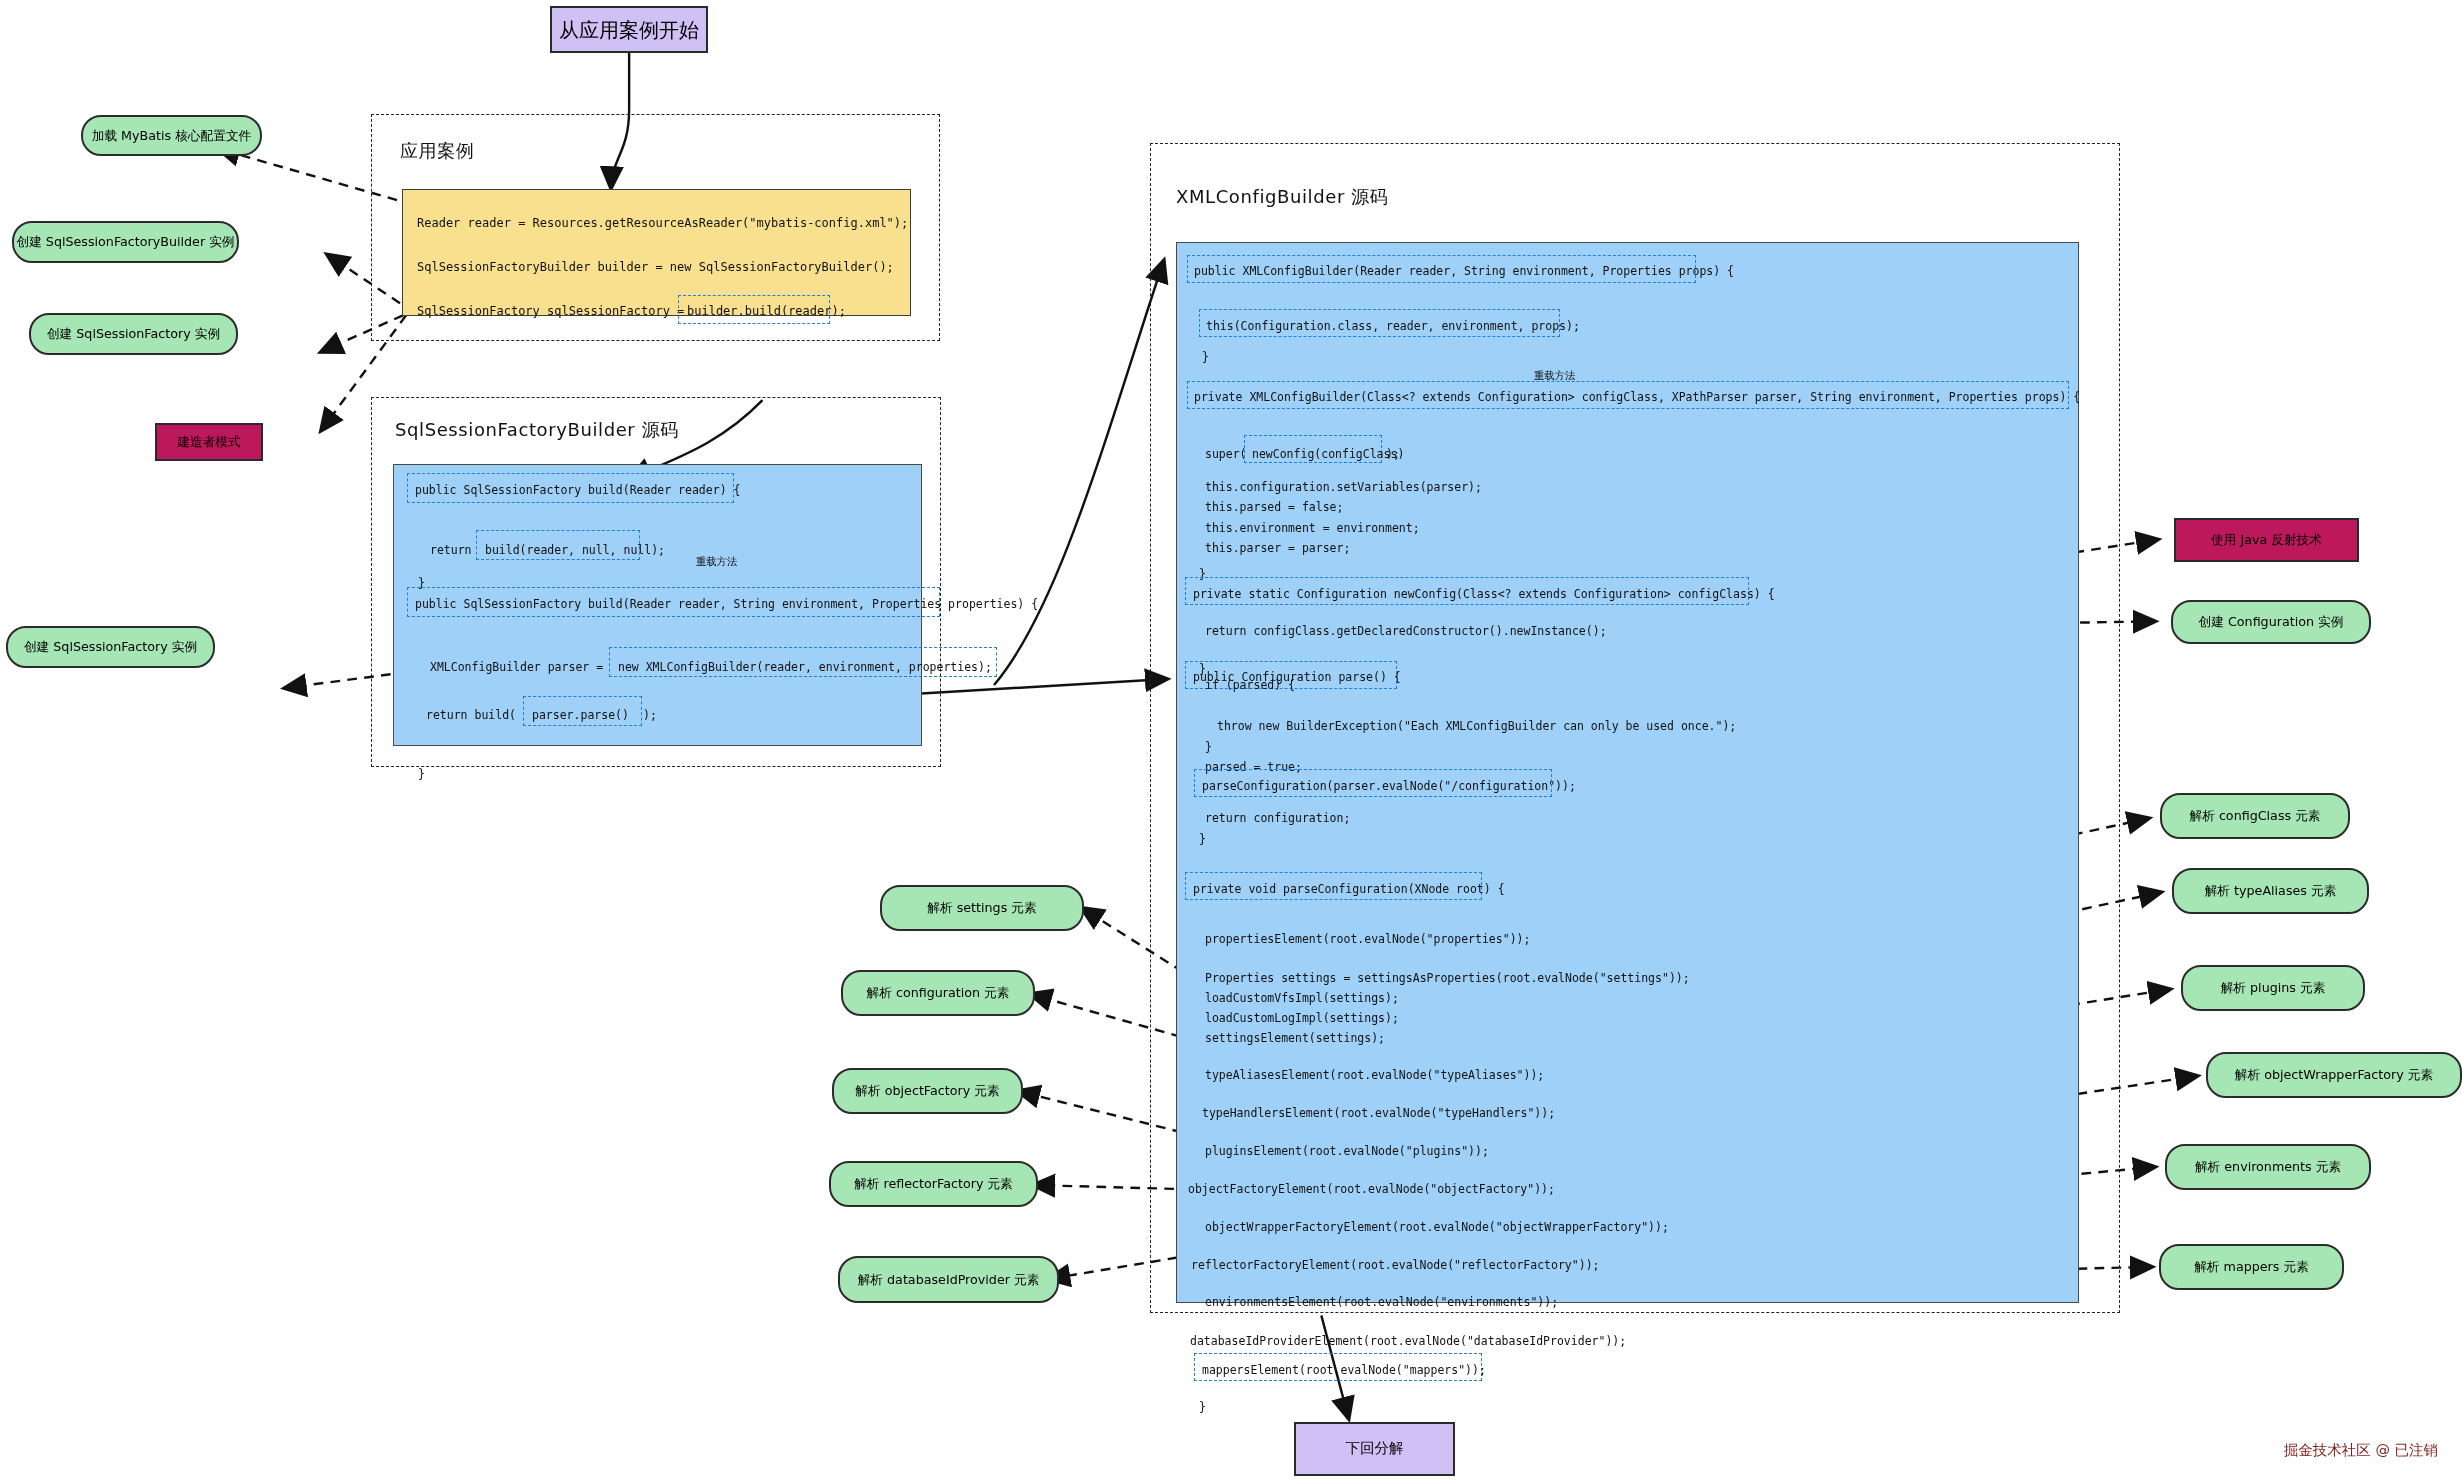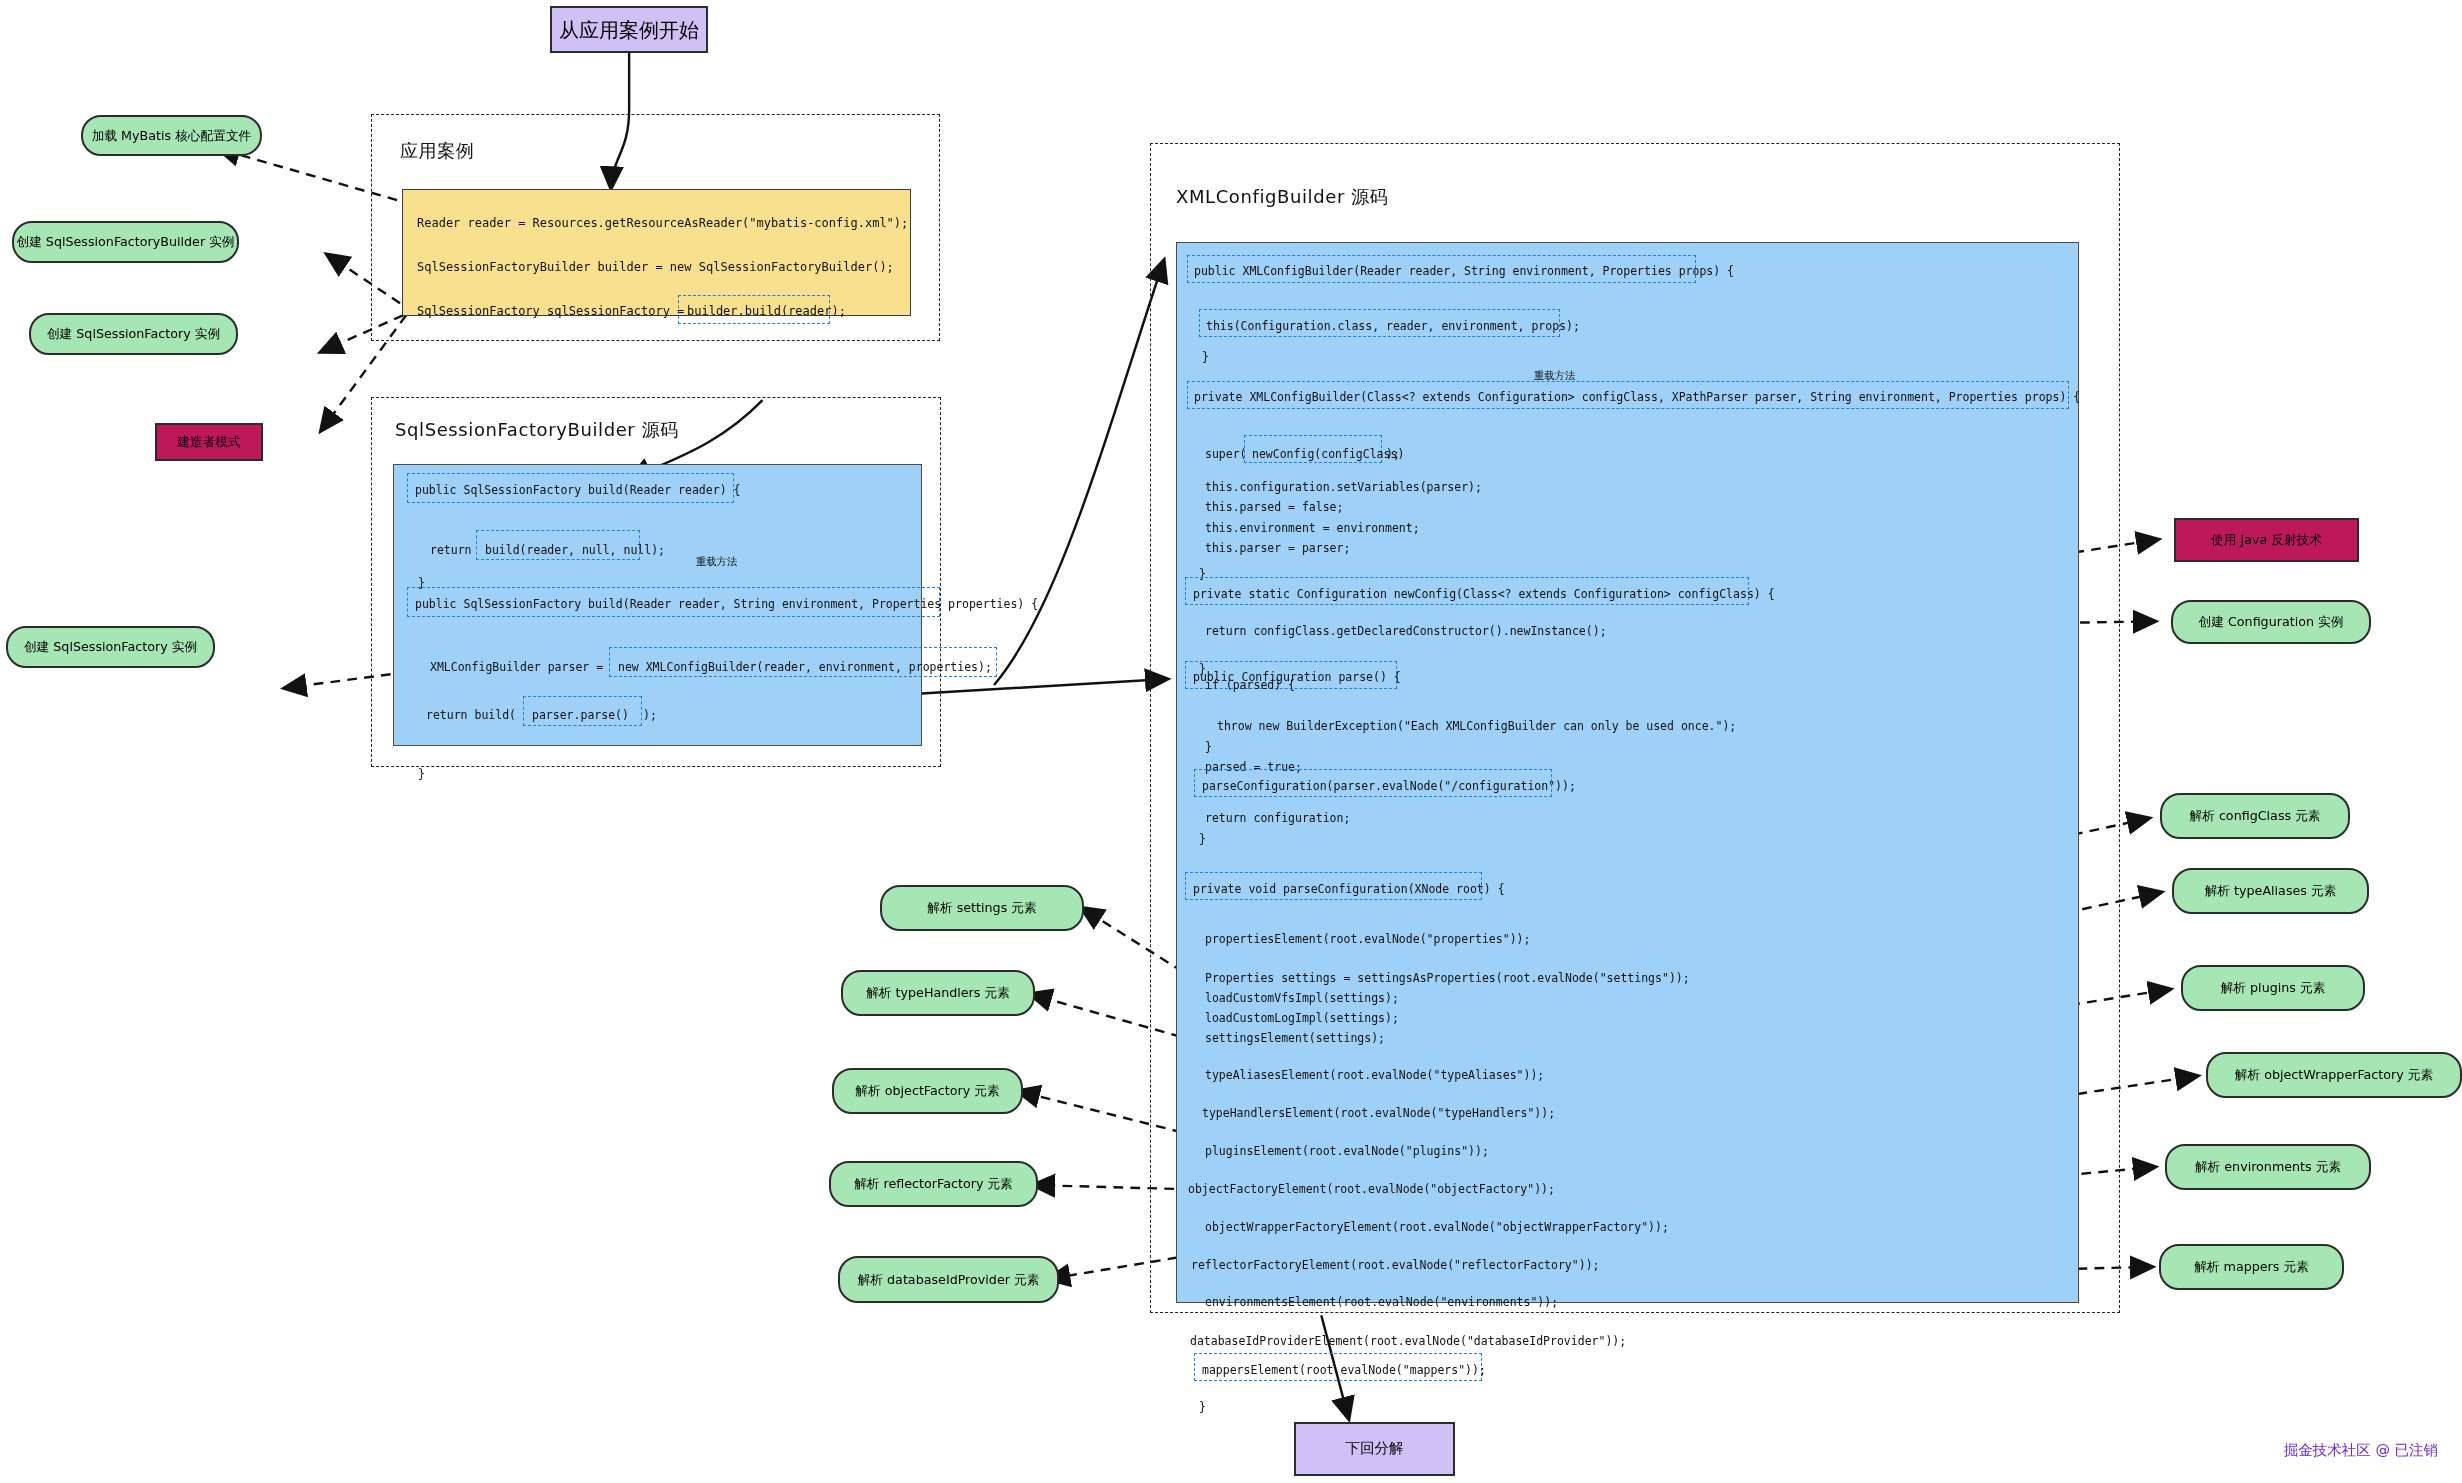--- a/index.html
+++ b/index.html
@@ -23,21 +23,21 @@
         font-size:11.5px;color:#111;letter-spacing:0px;}
   .code.y{font-size:12px;}
 
   .hl{position:absolute;box-sizing:border-box;border:1.8px dashed #1e7fe0;}
 
   .note{position:absolute;font-size:10.3px;color:#111;
         font-family:"DejaVu Sans","Liberation Sans",sans-serif;}
 
   svg.layer{position:absolute;left:0;top:0;width:2462px;height:1484px;pointer-events:none;}
 
-  .wm{position:absolute;right:24px;bottom:24px;color:#6d28d9;font-size:14.5px;
+  .wm{position:absolute;right:24px;bottom:24px;color:#7f1d1d;font-size:14.5px;
       font-family:"DejaVu Sans","Liberation Sans",sans-serif;}
 </style>
 </head>
 <body>
 
 <div id="stage">
 
   <svg class="layer" viewBox="0 0 4062 2448">
     <defs>
       <marker id="ah" markerWidth="12" markerHeight="12" refX="9" refY="5" orient="auto">
@@ -216,21 +216,21 @@
   <div class="code" style="left:1191px;top:1258px;">reflectorFactoryElement(root.evalNode("reflectorFactory"));</div>
   <div class="code" style="left:1205px;top:1295px;">environmentsElement(root.evalNode("environments"));</div>
   <div class="code" style="left:1190px;top:1334px;">databaseIdProviderElement(root.evalNode("databaseIdProvider"));</div>
 
   <div class="hl" style="left:1194px;top:1353px;width:288px;height:28px;"></div>
   <div class="code" style="left:1202px;top:1363px;">mappersElement(root.evalNode("mappers"));</div>
   <div class="code" style="left:1199px;top:1400px;">}</div>
 
   <div class="box green" style="left:880px;top:885px;width:204px;height:46px;font-size:12.7px;">解析 settings 元素</div>
 
-  <div class="box green" style="left:841px;top:970px;width:194px;height:46px;font-size:12.7px;">解析 typeHandlers 元素</div>
+  <div class="box green" style="left:841px;top:970px;width:194px;height:46px;font-size:12.7px;">解析 configuration 元素</div>
 
   <div class="box green" style="left:832px;top:1068px;width:191px;height:46px;font-size:12.7px;">解析 objectFactory 元素</div>
 
   <div class="box green" style="left:829px;top:1161px;width:209px;height:46px;font-size:12.7px;">解析 reflectorFactory 元素</div>
 
   <div class="box green" style="left:838px;top:1256px;width:221px;height:47px;font-size:12.7px;">解析 databaseIdProvider 元素</div>
 
   <div class="box pink" style="left:2174px;top:518px;width:185px;height:44px;font-size:12.7px;">使用 Java 反射技术</div>
 
   <div class="box green" style="left:2171px;top:600px;width:200px;height:44px;font-size:12.7px;">创建 Configuration 实例</div>

